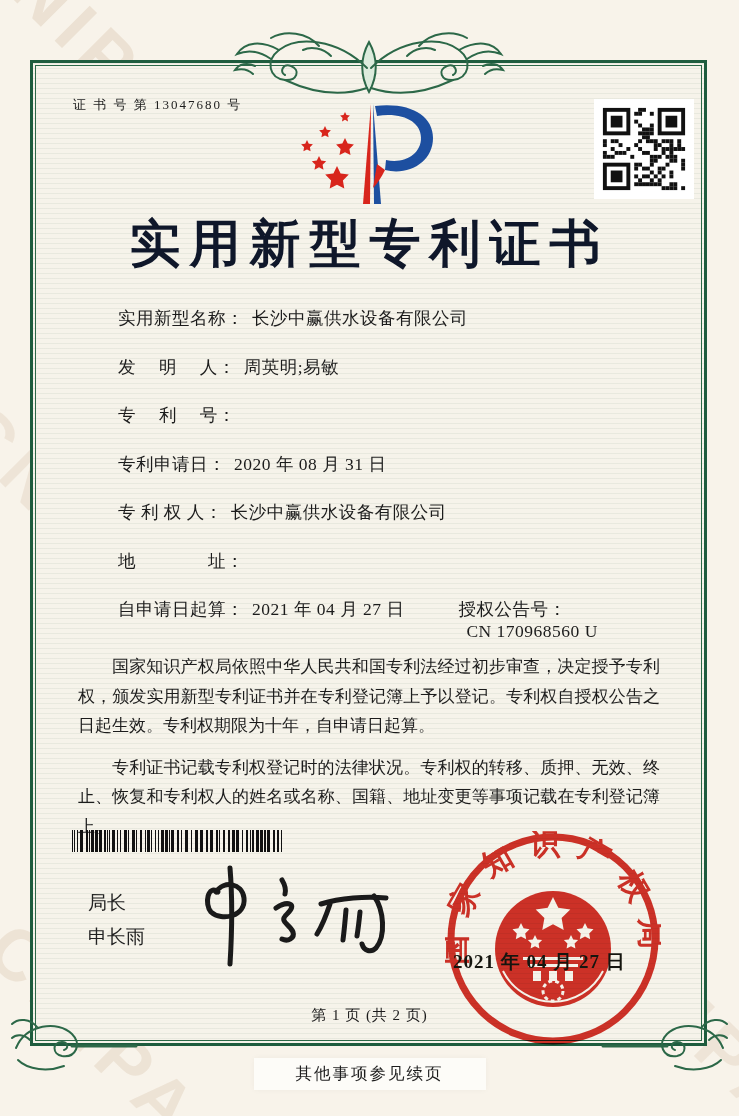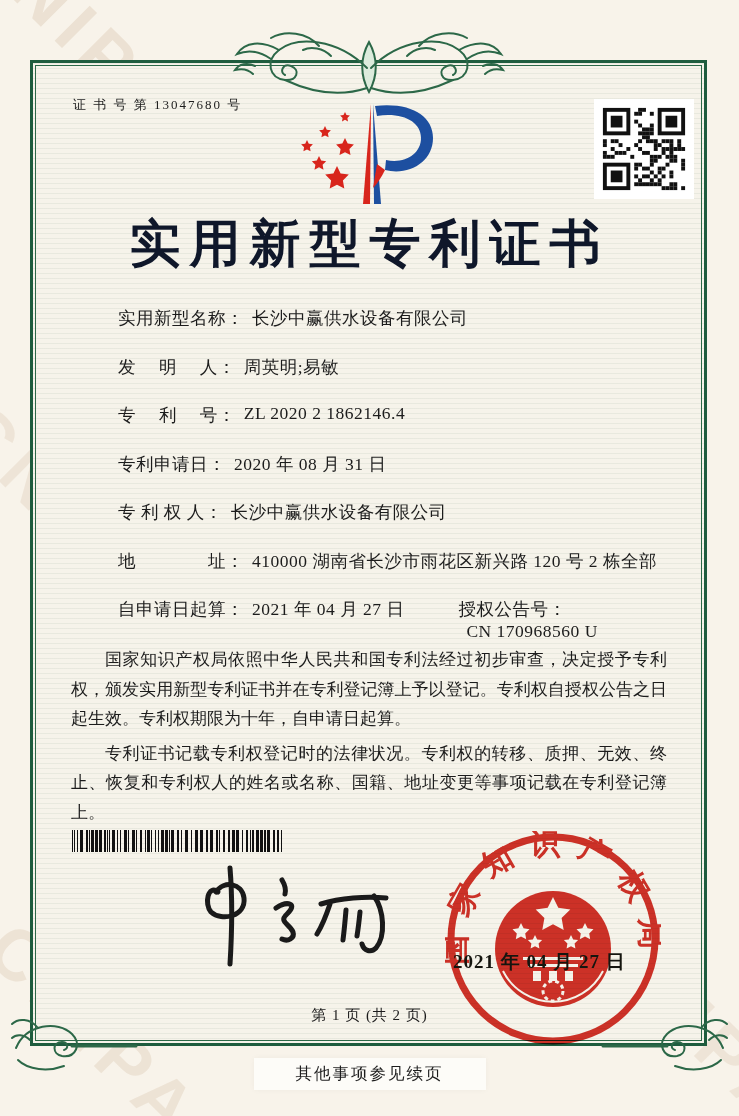--- a/index.html
+++ b/index.html
@@ -38,21 +38,21 @@
       box-shadow:0 0 0 5px #fff;}
   .title{position:absolute;left:0;top:210px;width:100%;text-align:center;
          font-size:51px;font-weight:bold;letter-spacing:9px;color:#0f172a;}
   .fields{position:absolute;left:73px;top:306px;width:600px;font-size:17.5px;margin-left:45px;}
   .frow{height:48.5px;display:flex;align-items:flex-start;white-space:nowrap;}
   .frow .lab{letter-spacing:.5px;}
   .frow .val{margin-left:8px;letter-spacing:.5px;}
   .fcol2{margin-left:54px;display:flex;flex-direction:column;}
   .paras{position:absolute;left:66px;top:640px;width:606px;font-size:17px;
          line-height:29.5px;text-align:justify;}
-  .paras p{margin:5px;text-indent:2em;}
+  .paras p{margin:12px;text-indent:2em;}
   .barcode{position:absolute;left:72px;top:830px;width:212px;height:22px;}
   .officer{position:absolute;left:88px;top:886px;
            font-family:"Liberation Sans","DejaVu Sans",sans-serif;
            font-size:19px;line-height:34px;color:#222;}
   .sig{position:absolute;left:178px;top:852px;width:236px;height:124px;z-index:4;}
   .seal{position:absolute;left:445px;top:831px;width:216px;height:216px;
         mix-blend-mode:multiply;opacity:.95;z-index:3;}
   .seal-date{position:absolute;left:453px;top:949px;width:210px;z-index:4;
              font-size:19px;font-weight:bold;letter-spacing:1px;color:#15150f;
              white-space:nowrap;}
@@ -252,33 +252,31 @@
     <div class="frow">
       <span class="lab">实用新型名称：</span>
       <span class="val">长沙中赢供水设备有限公司</span>
     </div>
     <div class="frow">
       <span class="lab">发　 明　 人：</span>
       <span class="val">周英明;易敏</span>
     </div>
     <div class="frow">
       <span class="lab">专　 利　 号：</span>
-      <span class="val">ZL 2020 2 1862146.4</span>
     </div>
     <div class="frow">
       <span class="lab">专利申请日：</span>
       <span class="val">2020 年 08 月 31 日</span>
     </div>
     <div class="frow">
       <span class="lab">专 利 权 人：</span>
       <span class="val">长沙中赢供水设备有限公司</span>
     </div>
     <div class="frow">
       <span class="lab">地　　　　址：</span>
-      <span class="val">410000  湖南省长沙市雨花区新兴路 120 号 2 栋全部</span>
     </div>
     <div class="frow">
       <span class="lab">自申请日起算：</span>
       <span class="val">2021 年 04 月 27 日</span>
       <span class="fcol2">
         <span class="lab">授权公告号：</span>
         <span class="val">CN 170968560 U</span>
       </span>
     </div>
   </div>
@@ -338,20 +336,24 @@
       <rect x="180" y="0" width="2" height="22" fill="#111"></rect>
       <rect x="184" y="0" width="3" height="22" fill="#111"></rect>
       <rect x="188" y="0" width="3" height="22" fill="#111"></rect>
       <rect x="192" y="0" width="2" height="22" fill="#111"></rect>
       <rect x="195" y="0" width="3" height="22" fill="#111"></rect>
       <rect x="201" y="0" width="2" height="22" fill="#111"></rect>
       <rect x="205" y="0" width="2" height="22" fill="#111"></rect>
       <rect x="209" y="0" width="1" height="22" fill="#111"></rect>
     </svg>
 
+  <div class="officer">
+    <div>局长</div>
+    <div>申长雨</div>
+  </div>
 
   <svg class="sig" viewBox="0 0 236 124">
     <g stroke="#1a1a1a" stroke-width="5" fill="none" stroke-linecap="round" stroke-linejoin="round">
       <path d="M40,40 C30,32 26,52 33,60 C44,70 68,64 66,46 C64,31 46,28 38,40"></path>
       <path d="M52,16 C54,40 54,80 52,112"></path>
       <path d="M104,28 C107,33 108,38 107,42"></path>
       <path d="M98,56 C110,48 120,52 109,62 C100,70 112,72 115,80 C117,86 110,90 104,87"></path>
       <path d="M143,52 C162,46 188,44 208,46"></path>
       <path d="M152,52 C148,64 144,74 139,82"></path>
       <path d="M196,44 C206,58 208,84 198,96 C193,101 186,99 184,92"></path>

